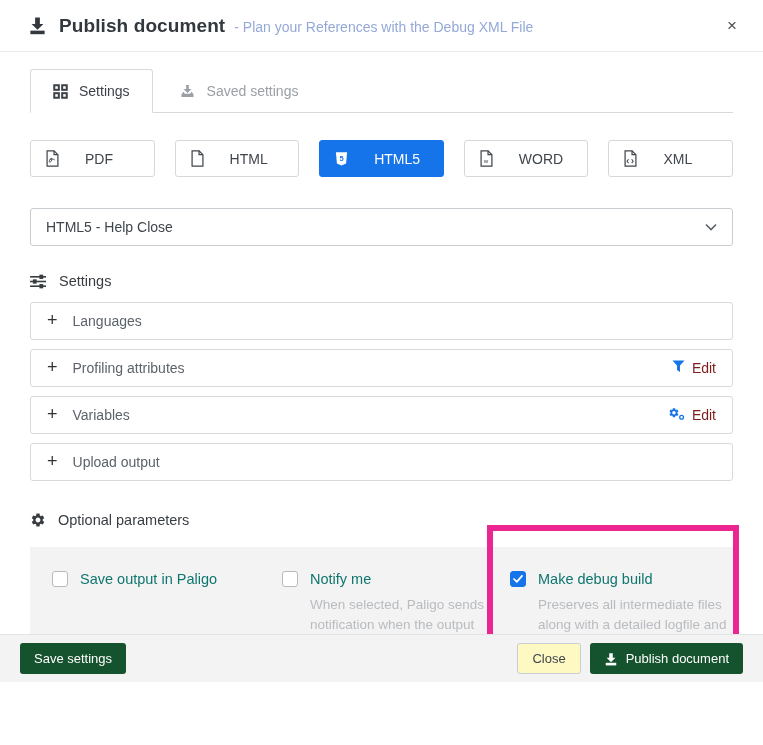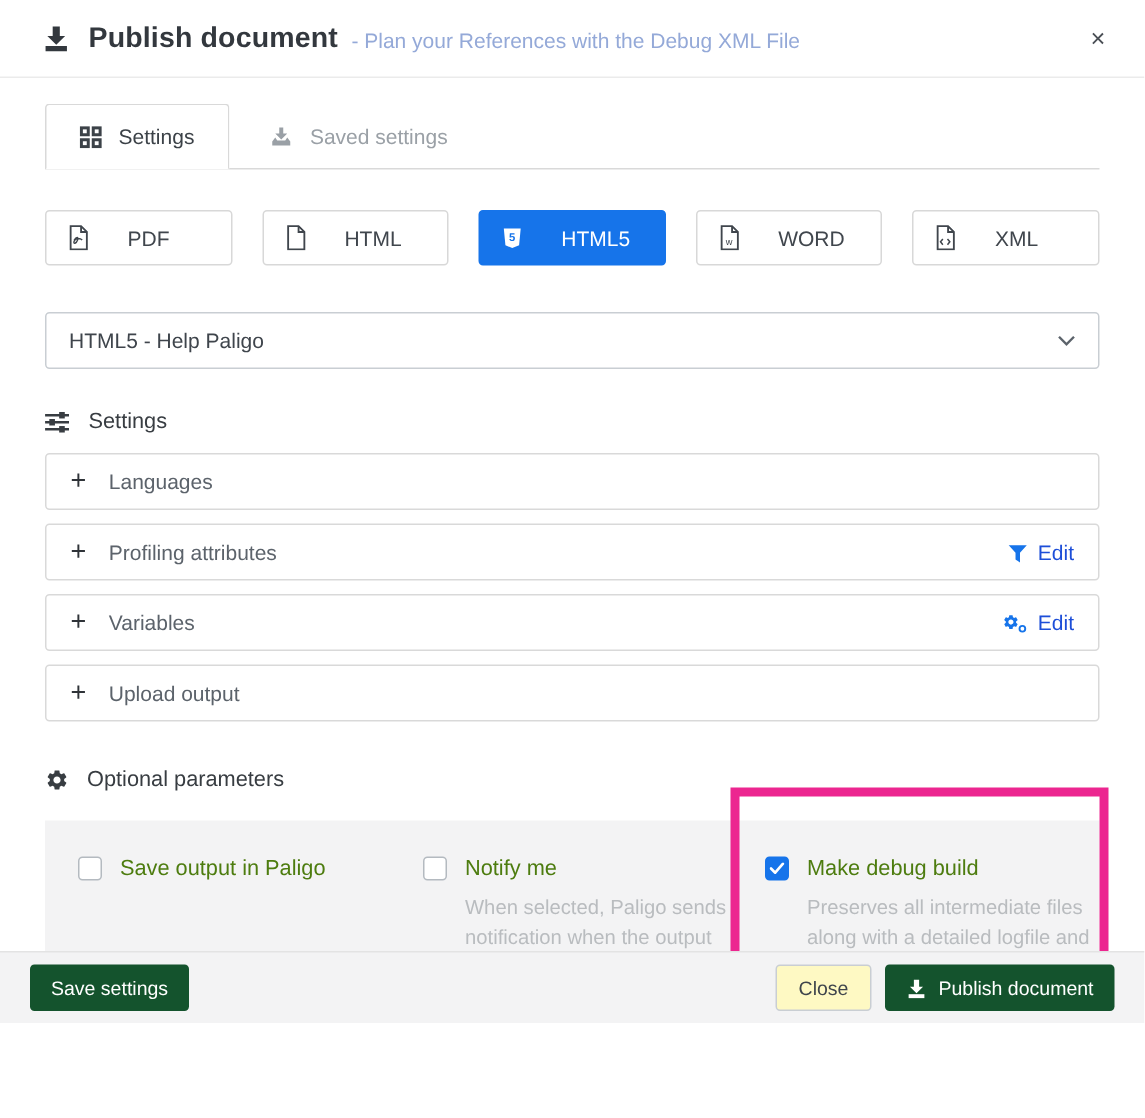--- a/index.html
+++ b/index.html
@@ -32,29 +32,29 @@
 
   
   .sechead { margin:27px 30px 0; display:flex; align-items:center; gap:12px; font-size:14.5px; color:#383d42; }
 
   
   .acc { margin:13px 30px 0; }
   .row { height:38px; border:1px solid #d9d9d9; border-radius:3px; display:flex; align-items:center;
          padding:0 16px; gap:15px; margin-bottom:9px; cursor:pointer; background:#fff; }
   .row .plus { font-size:18px; font-weight:400; color:#2f3338; line-height:1; margin-top:-2px; }
   .row .lbl { font-size:14px; color:#5c636b; }
-  .edit { margin-left:auto; display:flex; align-items:flex-end; gap:7px; color:#1d4ed8; font-size:14px; cursor:pointer; }
+  .edit { margin-left:auto; display:flex; align-items:flex-start; gap:7px; color:#7f1d1d; font-size:14px; cursor:pointer; }
 
   
   .panel { margin:19px 30px 0; height:113px; background:#f3f3f4; display:grid;
            grid-template-columns:230px 228px auto; padding:24px 0 0 22px; }
   .opt .head { display:flex; align-items:center; gap:12px; }
   .cb { width:16px; height:16px; border:1px solid #b4bac0; border-radius:3px; background:#fff; cursor:pointer; flex:0 0 auto; }
   .cb.checked { background:#1674ea; border-color:#1674ea; display:flex; align-items:center; justify-content:center; }
-  .opt .olabel { font-size:14.5px; color:#4d7c0f; }
+  .opt .olabel { font-size:14.5px; color:#0f766e; }
   .opt .desc { margin:8px 0 0 28px; font-size:13.5px; color:#b9bcbf; line-height:1.45; max-width:196px; }
 
   
   .hilite { position:absolute; left:487px; top:525px; width:252px; height:150px;
             border:6px solid #ec2690; pointer-events:none; }
 
   
   .ftr { position:absolute; left:0; right:0; bottom:0; height:48px; background:#f3f3f4;
          border-top:1px solid #e3e3e3; display:flex; align-items:center; padding:0 20px; }
   .btn { height:31px; border-radius:3px; font-size:13px; display:flex; align-items:center; gap:8px;
@@ -150,21 +150,21 @@
           <path d="M2 1h9l5 5v15H2z"></path>
             <path d="M11 1v5h5"></path>
           <path d="M6.5 12l-2 2.5 2 2.5M10.5 12l2 2.5-2 2.5" stroke-width="1.3"></path>
         </svg>
       </span>
       <span>XML</span>
     </div>
   </div>
 
   <div class="select">
-    <span>HTML5 - Help Paligo</span>
+    <span>HTML5 - Help Close</span>
     <span class="chev">
       <svg width="12" height="8" viewBox="0 0 12 8" fill="none" stroke="#5c636b" stroke-width="1.6">
         <path d="M1 1.5l5 5 5-5"></path>
       </svg>
     </span>
   </div>
 
   <div class="sechead">
     <span>
       <svg width="17" height="15" viewBox="0 0 18 16" stroke="#383d42" stroke-width="1.7" fill="#383d42">

